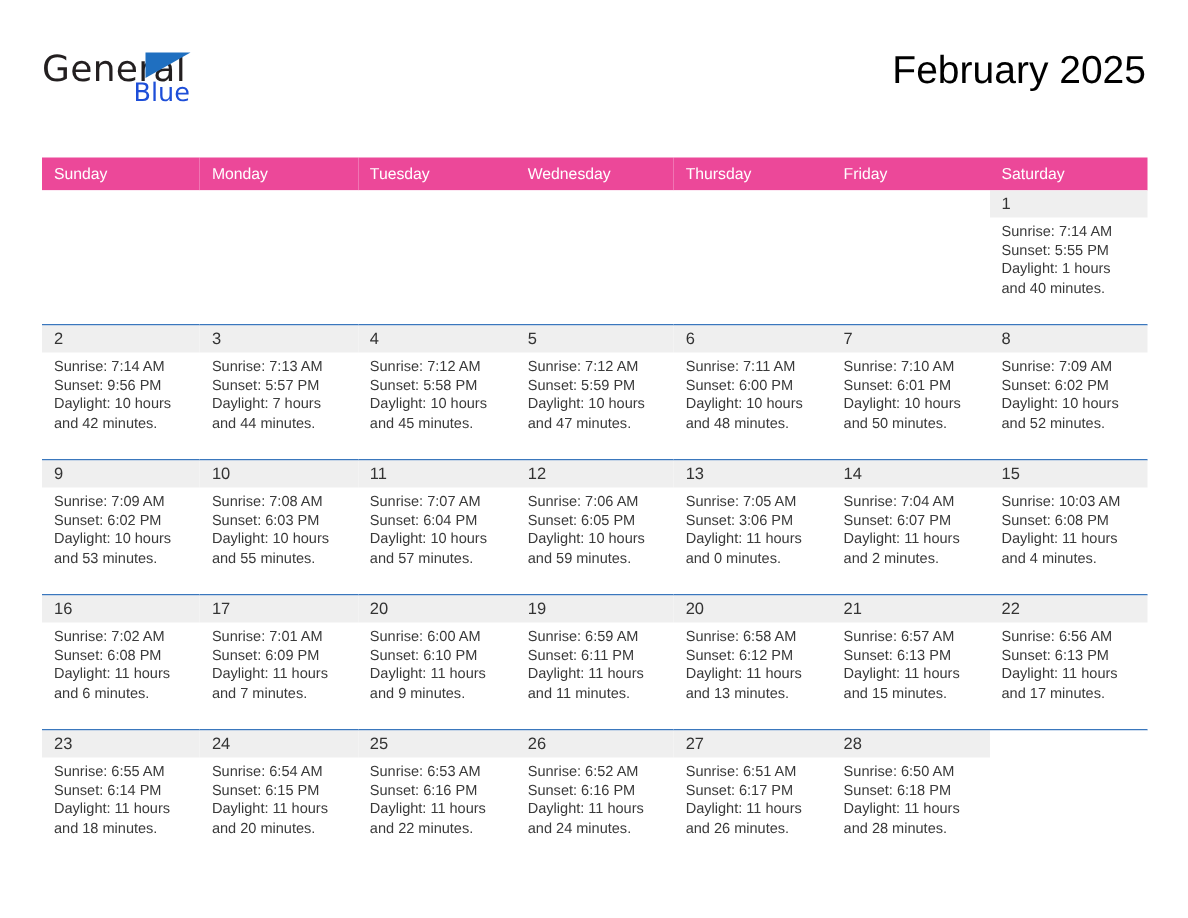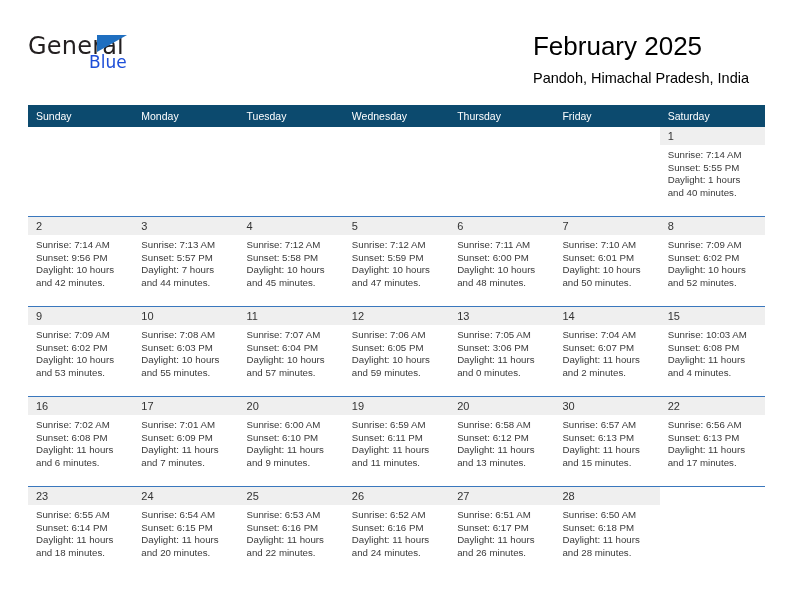--- a/index.html
+++ b/index.html
@@ -63,23 +63,23 @@
     left: 61px;
     top: 20px;
     font-size: 17px;
     color: #1d4ed8;
     font-family: "DejaVu Sans", sans-serif;
     font-weight: 400;
   }
 
   .title-block {
     position: absolute;
-    right: 16px;
+    right: 1px;
     top: 0;
-    text-align: left;
+    text-align: right;
   }
   .cal-title {
     font-size: 26px;
     font-weight: 400;
     color: #000000;
     line-height: 32px;
     white-space: nowrap;
   }
   .cal-subtitle {
     font-size: 14.5px;
@@ -94,21 +94,21 @@
   .calendar {
     position: absolute;
     left: 28px;
     top: 105px;
     width: 737px;
     border-collapse: collapse;
     table-layout: fixed;
   }
 
   .weekday-row th {
-    background: #0c4a6e;
+    background: #ec4899;
     color: #ffffff;
     font-size: 10.5px;
     font-weight: 400;
     text-align: left;
     padding: 5px 0 5px 8px;
     height: 12px;
     border: none;
     vertical-align: middle;
   }
 
@@ -163,21 +163,20 @@
   <div class="header">
 
     <div class="brand">
       <span class="brand-general">General</span>
       <span class="brand-triangle"></span>
       <span class="brand-blue">Blue</span>
     </div>
 
     <div class="title-block">
       <div class="cal-title">February 2025</div>
-      <div class="cal-subtitle">Pandoh, Himachal Pradesh, India</div>
     </div>
 
   </div>
 
   <table class="calendar">
     <thead>
       <tr class="weekday-row">
         <th>Sunday</th>
         <th>Monday</th>
         <th>Tuesday</th>
@@ -420,21 +419,21 @@
               <div class="daynum-band">20</div>
               <div class="details">
                 <div>Sunrise: 6:58 AM</div>
                 <div>Sunset: 6:12 PM</div>
                 <div class="daylight">Daylight: 11 hours and 13 minutes.</div>
               </div>
             </div>
           </td>
           <td>
             <div class="cell">
-              <div class="daynum-band">30</div>
+              <div class="daynum-band">21</div>
               <div class="details">
                 <div>Sunrise: 6:57 AM</div>
                 <div>Sunset: 6:13 PM</div>
                 <div class="daylight">Daylight: 11 hours and 15 minutes.</div>
               </div>
             </div>
           </td>
           <td>
             <div class="cell">
               <div class="daynum-band">22</div>

